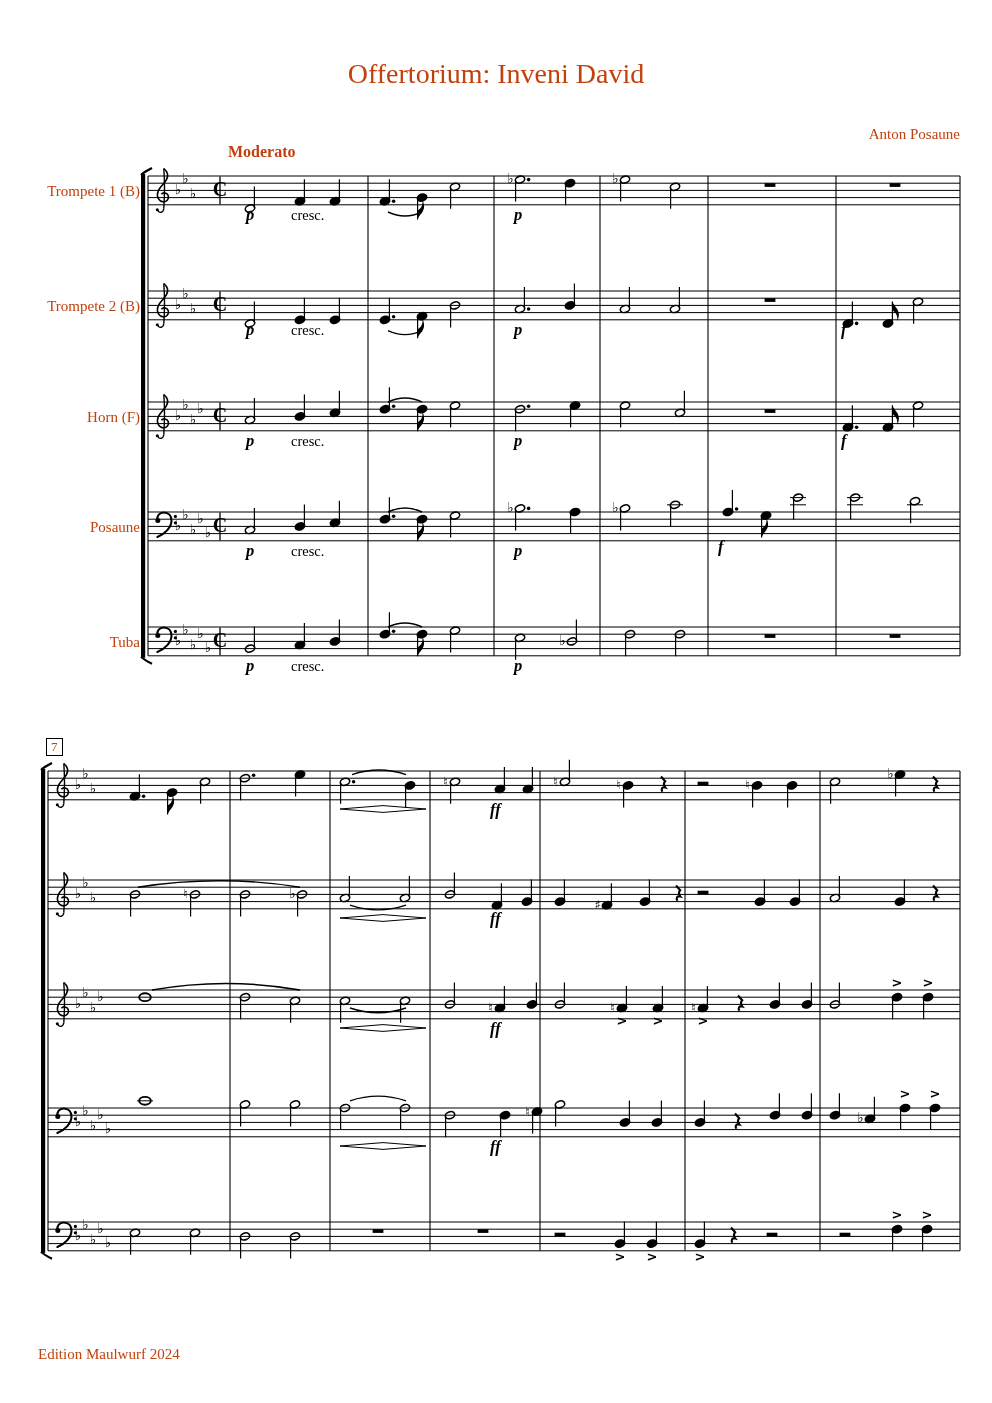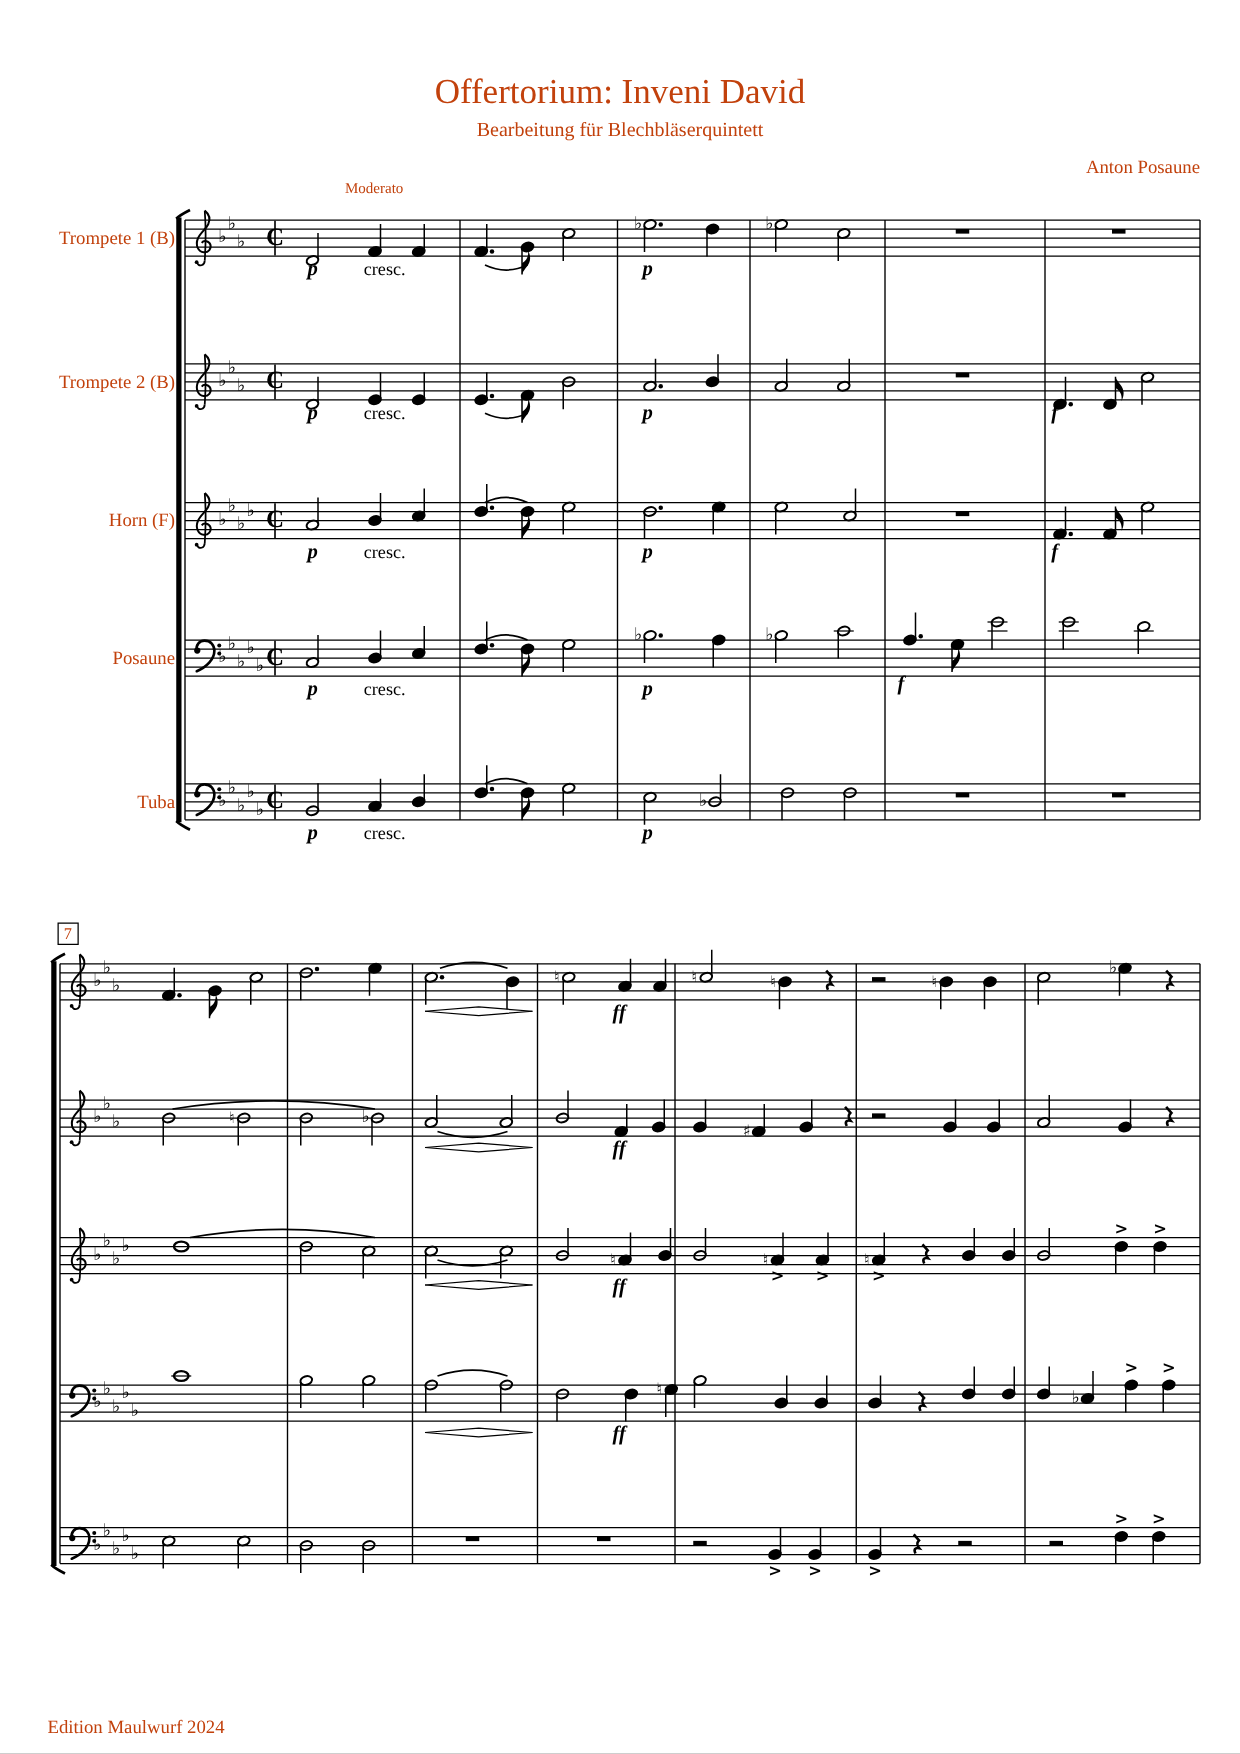--- a/index.html
+++ b/index.html
@@ -2,32 +2,31 @@
 <html><head>
 <meta charset="utf-8">
 <style>
   html,body{margin:0;padding:0;background:#888;}
   .page{position:relative;width:992px;height:1403px;background:#ffffff;margin:0 auto;
         font-family:"Liberation Serif", serif;color:#c2410c;overflow:hidden;}
   .abs{position:absolute;white-space:nowrap;}
   .title{left:0;right:0;top:58px;text-align:center;font-size:28px;}
   .subtitle{left:0;right:0;top:96px;text-align:center;font-size:16px;}
   .composer{right:32px;top:126px;font-size:15px;}
-  .tempo{left:228px;top:143px;font-size:12px;font-weight:normal;margin-left:48px;}
+  .tempo{left:228px;top:143px;font-size:16px;font-weight:bold;}
   .rehearsal{left:46px;top:738px;font-size:13px;border:1px solid #000;padding:0 4px;line-height:16px;}
-  .footer{left:38px;top:1346px;font-size:15px;margin-top:28px;}
+  .footer{left:38px;top:1346px;font-size:15px;}
   .ilabel{font-size:15px;text-align:right;right:852px;width:200px;}
   svg{position:absolute;left:0;top:0;}
 </style>
 </head>
 <body>
 
 <div class="page">
   <div class="abs title">Offertorium: Inveni David</div>
-  <div class="abs subtitle">Bearbeitung für Blechbläserquintett</div>
   <div class="abs composer">Anton Posaune</div>
   <div class="abs tempo">Moderato</div>
   <div class="abs rehearsal">7</div>
 
   <div class="abs ilabel" style="top:183px">Trompete 1 (B)</div>
   <div class="abs ilabel" style="top:298px">Trompete 2 (B)</div>
   <div class="abs ilabel" style="top:409px">Horn (F)</div>
   <div class="abs ilabel" style="top:519px">Posaune</div>
   <div class="abs ilabel" style="top:634px">Tuba</div>
 

